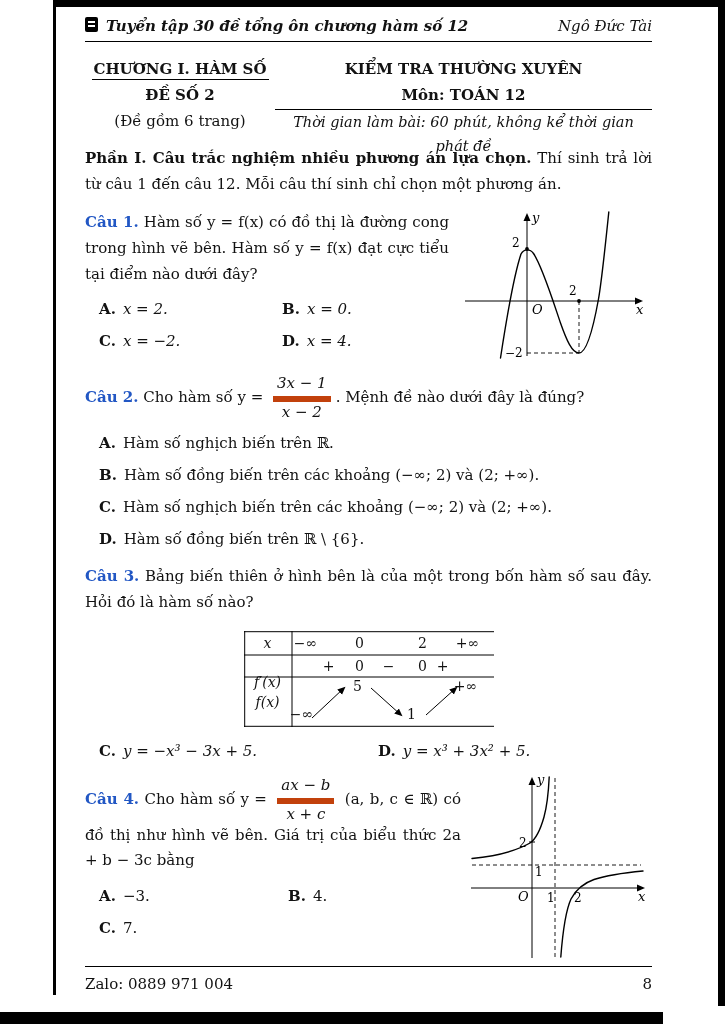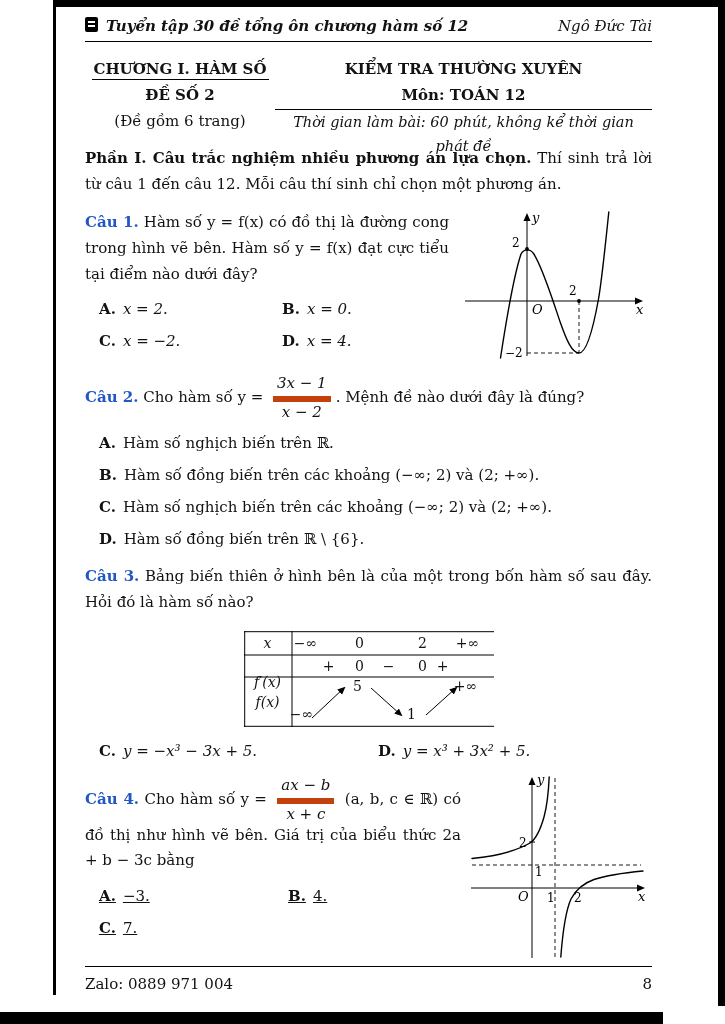--- a/index.html
+++ b/index.html
@@ -47,21 +47,21 @@
   .graph-q4 { width:185px; height:192px; margin:-6px 0 0 6px; }
   .graph text { font-size:12px; fill:#000; font-family:"DejaVu Serif", serif; }
   .graph text.it { font-style:italic; font-size:13px; }
   .graph .axis { stroke:#000; stroke-width:1; }
   .graph .curve { stroke:#000; stroke-width:1.4; fill:none; stroke-linecap:round; }
   .graph .dash { stroke:#000; stroke-width:0.9; stroke-dasharray:4 3; }
 
   .opts { margin:10px 0 0 14px;gap:11px; }
   .opts-grid2 { display:grid; row-gap:8px; line-height:24px; }
   .cols-narrow { grid-template-columns:172px 1fr; }
-  .cols-mid    { grid-template-columns:178px 1fr;text-decoration:underline; }
+  .cols-mid    { grid-template-columns:178px 1fr; }
   .cols-wide   { grid-template-columns:268px 1fr; }
   .opts-list .opt { display:block; margin-bottom:8px; line-height:24px; }
   .okey { font-weight:bold; margin-right:7px; }
   .omath { font-style:italic; }
 
   .frac { display:inline-flex; flex-direction:column; align-items:center; vertical-align:middle;
           font-style:italic; line-height:1.2; margin:0 5px; text-align:center; }
   .frac .fr-num { border-bottom:6px solid #c2410c; padding:0 4px 4px; }
   .frac .fr-den { padding-top:1px; }
 

